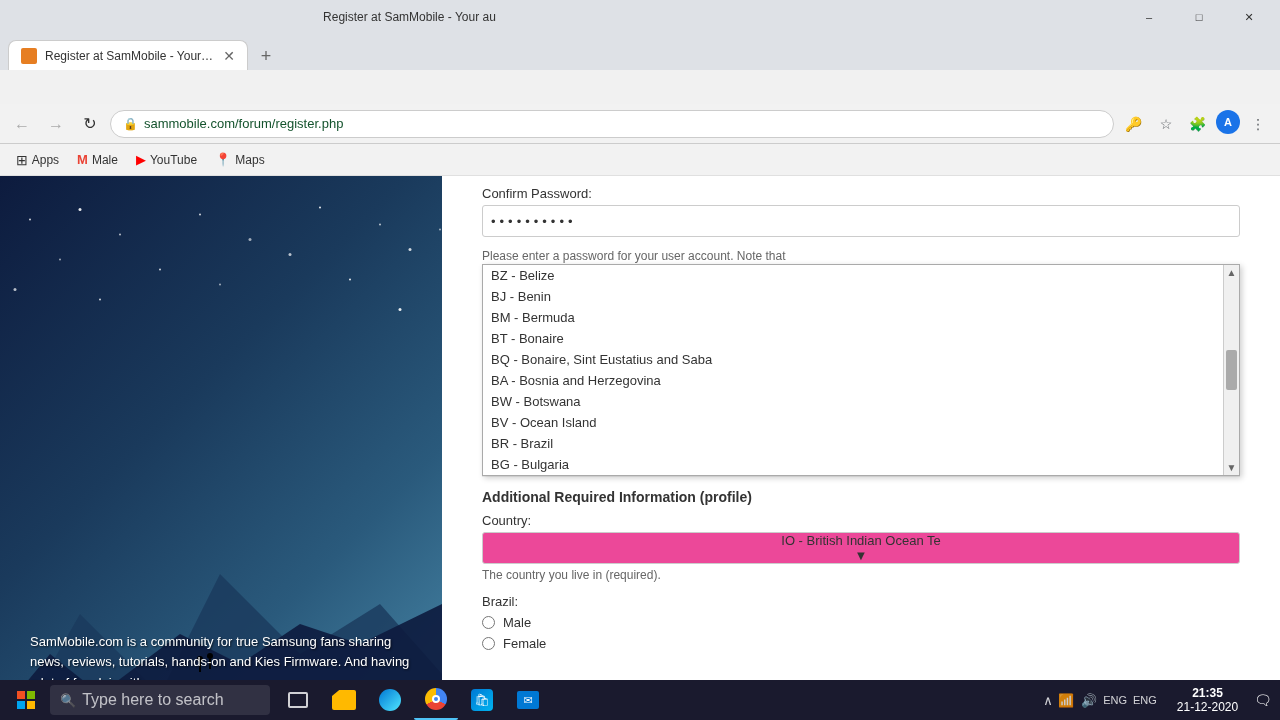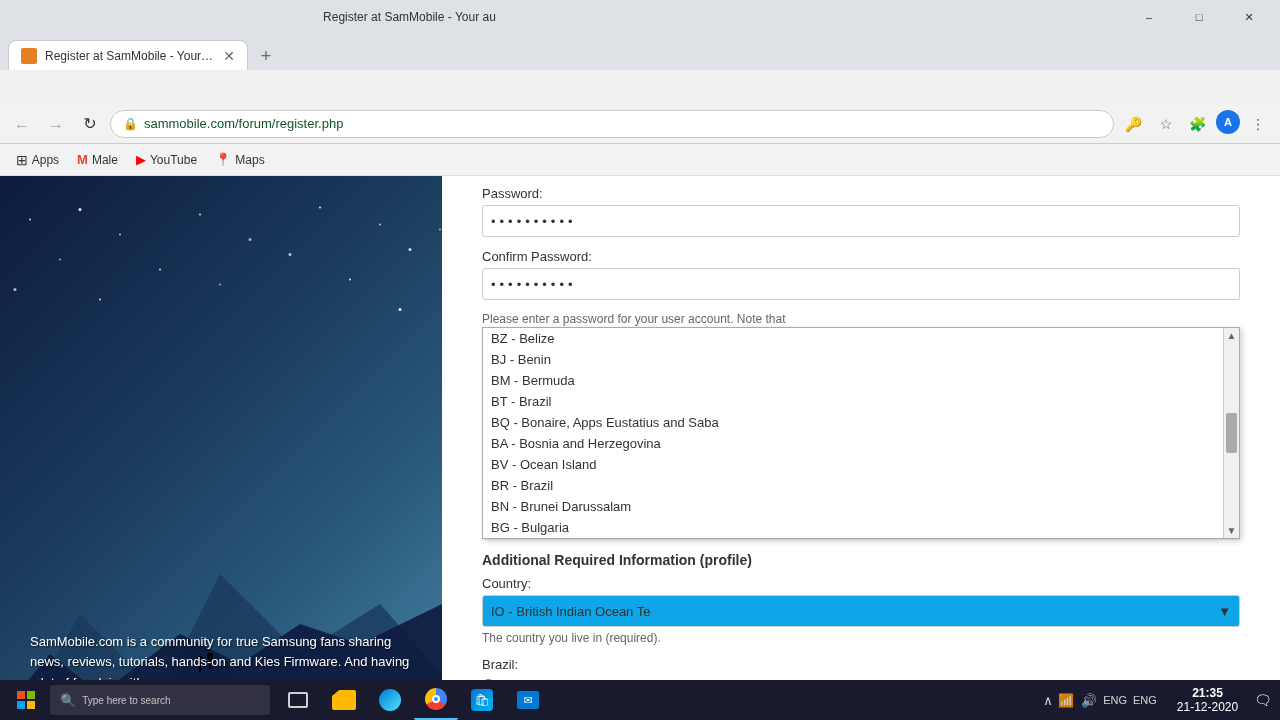--- a/index.html
+++ b/index.html
@@ -112,22 +112,23 @@
     .form-input {
       width: 100%; height: 32px; border: 1px solid #ccc; border-radius: 3px;
       padding: 0 8px; font-size: 13px; color: #333;
     }
     .form-hint { font-size: 12px; color: #666; margin-top: 4px; }
 
     .section-header { font-size: 14px; font-weight: bold; color: #333; margin: 16px 0 8px 0; border-top: 1px solid #eee; padding-top: 12px; }
     .country-select-display {
       width: 100%; height: 32px; border: 1px solid #ccc; border-radius: 3px;
       padding: 0 8px; font-size: 13px; color: #333; display: flex;
-      align-items: center; justify-content: space-between; background: #0ea5e9;
+      align-items: center; justify-content: space-between; background: #ec4899;
       cursor: pointer;
+      flex-direction: column;
     }
 
     
     .dropdown-overlay {
       position: absolute; top: -260px; left: 0; width: 100%; z-index: 100;
     }
     .dropdown-list {
       width: 100%; background: #fff; border: 1px solid #aaa;
       box-shadow: 2px 2px 6px rgba(0,0,0,0.2);
       max-height: 260px; overflow-y: scroll;
@@ -156,21 +157,21 @@
       width: 44px; height: 40px; background: transparent; border: none;
       display: flex; align-items: center; justify-content: center;
       cursor: pointer; color: white; font-size: 18px;
     }
     .taskbar-search {
       display: flex; align-items: center; gap: 6px;
       background: rgba(255,255,255,0.1); border-radius: 4px;
       padding: 0 10px; height: 30px; min-width: 220px; cursor: text;
     }
     .taskbar-search-icon { color: rgba(255,255,255,0.7); font-size: 13px; }
-    .taskbar-search-text { font-size: 10px; color: rgba(255,255,255,0.7); }
+    .taskbar-search-text { font-size: 16px; color: rgba(255,255,255,0.7); }
     .taskbar-apps { display: flex; gap: 2px; margin-left: 4px; }
     .taskbar-app {
       width: 44px; height: 40px; display: flex; align-items: center;
       justify-content: center; cursor: pointer; border-radius: 2px;
     }
     .taskbar-right { margin-left: auto; display: flex; align-items: center; gap: 4px; }
     .sys-icons { display: flex; align-items: center; gap: 6px; padding: 0 8px; }
     .sys-icon { color: rgba(255,255,255,0.8); font-size: 13px; cursor: pointer; }
     .clock { color: white; font-size: 12px; text-align: center; padding: 0 8px; }
     .clock-time { font-weight: bold; }
@@ -278,24 +279,20 @@
 
       <div class="site-description">
         <span>SamMobile.com is a community for true Samsung fans sharing news, reviews, tutorials, hands-on and Kies Firmware. And having a lot of fun doing it!</span>
       </div>
     </div>
   </div>
 
   <div class="right-panel">
     <div class="right-inner">
 
-      <div class="form-group">
-        <label class="form-label">Password:</label>
-        <input type="password" class="form-input" value="••••••••••" style="letter-spacing: 4px;">
-      </div>
 
       <div class="form-group">
         <label class="form-label">Confirm Password:</label>
         <input type="password" class="form-input" value="••••••••••" style="letter-spacing: 4px;">
       </div>
 
       <div class="form-hint">Please enter a password for your user account. Note that</div>
 
       <div class="form-group" style="margin-top:12px;">
         <label class="form-label">Email Address:</label>
@@ -317,26 +314,26 @@
       <div class="form-group" style="position:relative;">
         <label class="form-label">Country:</label>
 
         <div style="position:relative;">
 
           <div class="dropdown-overlay" style="top:-268px;">
             <div class="dropdown-list" style="position:relative;">
               <div class="dropdown-item">BZ - Belize</div>
               <div class="dropdown-item">BJ - Benin</div>
               <div class="dropdown-item">BM - Bermuda</div>
-              <div class="dropdown-item">BT - Brazil</div>
-              <div class="dropdown-item">BQ - Bonaire, Apps Eustatius and Saba</div>
+              <div class="dropdown-item">BT - Bonaire</div>
+              <div class="dropdown-item">BQ - Bonaire, Sint Eustatius and Saba</div>
               <div class="dropdown-item">BA - Bosnia and Herzegovina</div>
+              <div class="dropdown-item">BW - Botswana</div>
               <div class="dropdown-item">BV - Ocean Island</div>
               <div class="dropdown-item">BR - Brazil</div>
-              <div class="dropdown-item">BN - Brunei Darussalam</div>
               <div class="dropdown-item">BG - Bulgaria</div>
 
               <div style="position:absolute;right:0;top:0;width:16px;height:100%;background:#f0f0f0;border-left:1px solid #ccc;">
                 <div style="position:absolute;top:50%;left:2px;right:2px;height:40px;background:#aaa;border-radius:2px;transform:translateY(-50%);"></div>
                 <div style="position:absolute;top:2px;left:50%;transform:translateX(-50%);font-size:10px;color:#666;">▲</div>
                 <div style="position:absolute;bottom:2px;left:50%;transform:translateX(-50%);font-size:10px;color:#666;">▼</div>
               </div>
             </div>
           </div>
 

